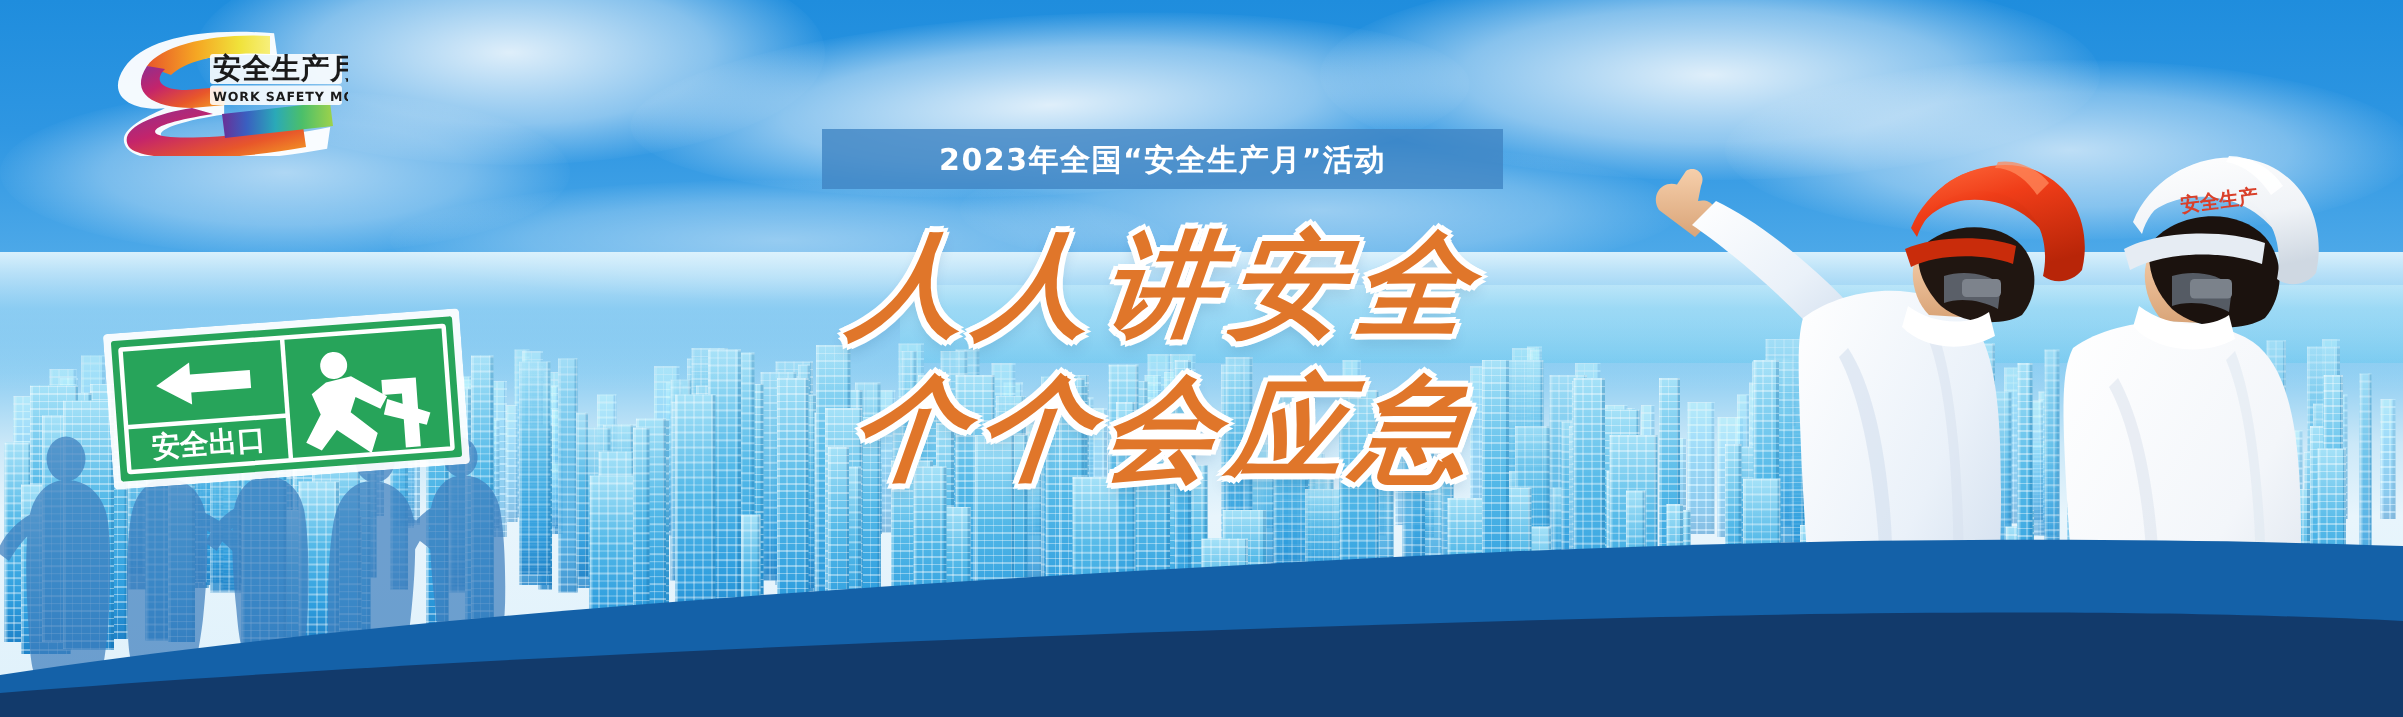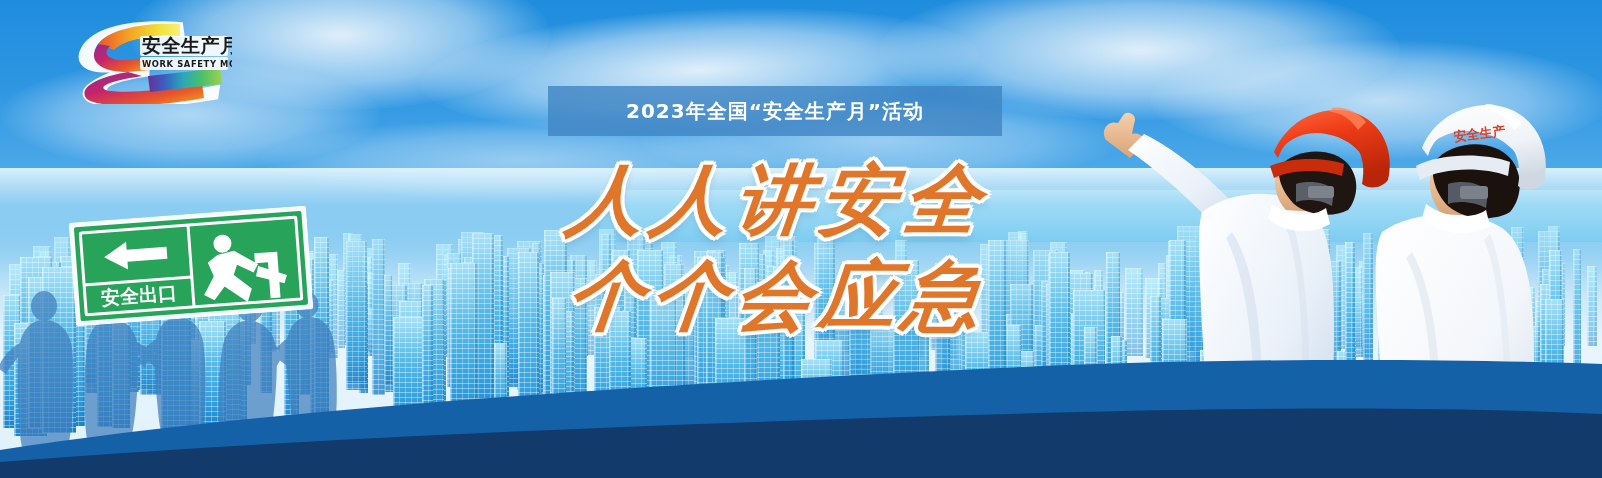--- a/index.html
+++ b/index.html
@@ -84,21 +84,21 @@
   .workers{
     position:absolute;right:0;top:92px;width:520px;height:386px;z-index:9;
   }
 
   
   .headline-group{
     position:absolute;left:548px;top:86px;width:460px;z-index:12;
     text-align:center;
   }
   .subtitle-bar{
-    width:454px;height:50px;
+    width:454px;height:40px;
     background:rgba(64,132,195,.80);
     display:flex;align-items:center;justify-content:center;
   }
   .subtitle-text{
     color:#ffffff;font-size:20px;font-weight:bold;
     letter-spacing:1px;white-space:nowrap;
     font-family:"DejaVu Sans","Liberation Sans",sans-serif;
   }
 
   .headline{

